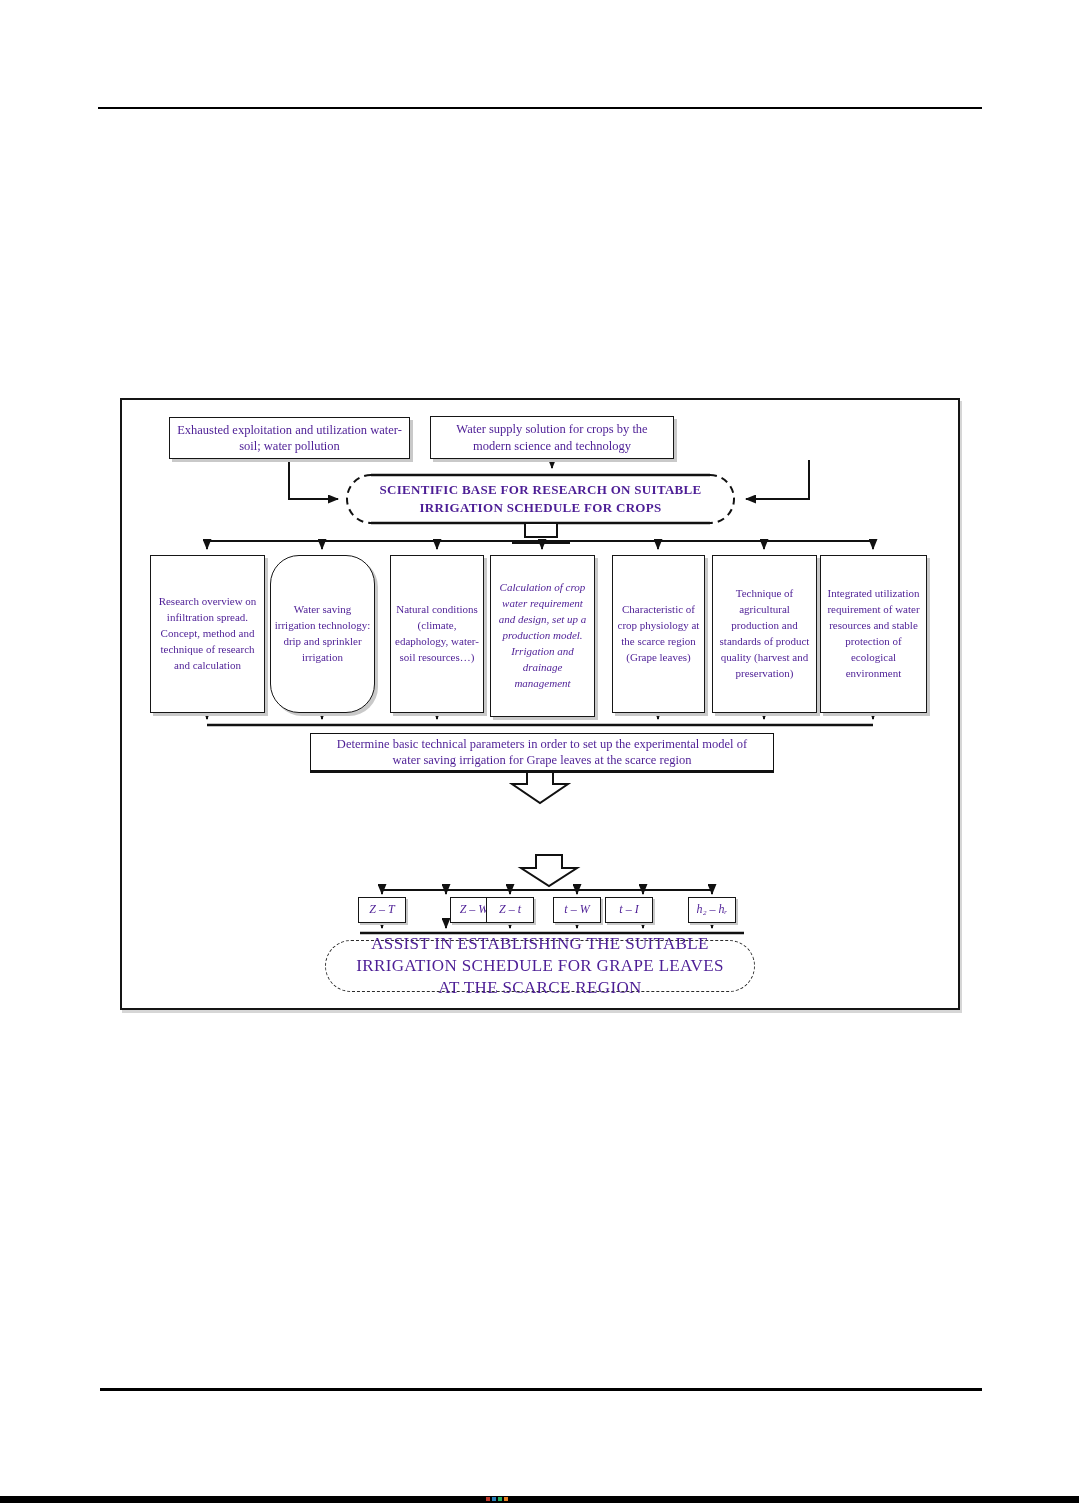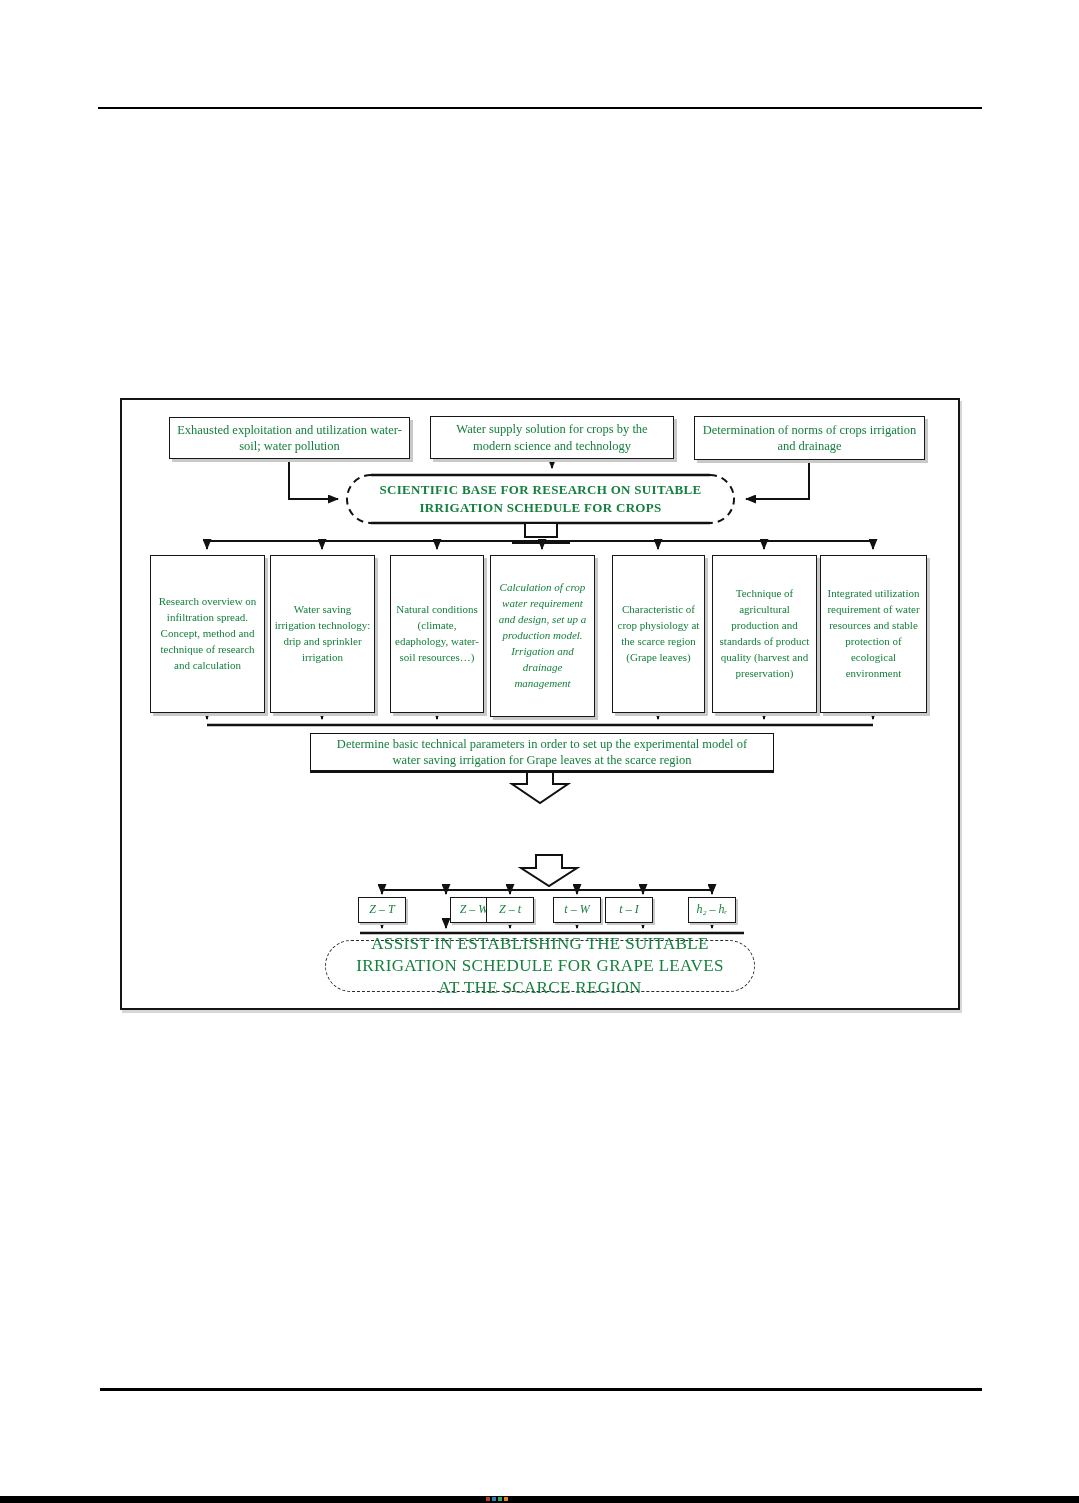--- a/index.html
+++ b/index.html
@@ -1,17 +1,17 @@
 <!DOCTYPE html>
 <html><head>
 <meta charset="utf-8">
 <style>
   html,body{margin:0;padding:0;background:#fff;}
   .screen{position:relative;width:1079px;height:1503px;background:#ffffff;overflow:hidden;
-          font-family:"Liberation Serif", serif;color:#15803d;}
+          font-family:"Liberation Serif", serif;color:#4c1d95;}
   .hrule{position:absolute;background:#000;}
   .rule-top{left:98px;top:107px;width:884px;height:2px;}
   .rule-bottom{left:100px;top:1388px;width:882px;height:3px;}
   .footer-bar{position:absolute;left:0;top:1496px;width:1079px;height:7px;background:#000;}
   .footer-dot{position:absolute;top:1497px;width:4px;height:4px;}
   .dot0{left:486px;background:#c0392b;}
   .dot1{left:492px;background:#2980b9;}
   .dot2{left:498px;background:#27ae60;}
   .dot3{left:504px;background:#e67e22;}
 
@@ -27,21 +27,21 @@
   .tb-b{left:308px;top:16px;width:244px;height:43px;}
   .tb-c{left:572px;top:16px;width:231px;height:44px;}
 
   .hub-text{left:225px;top:75px;width:387px;height:48px;display:flex;align-items:center;
        justify-content:flex-end;text-align:center;font-size:13px;font-weight:600;
        letter-spacing:.3px;line-height:1.35;padding:0 14px;box-sizing:border-box;z-index:1;}
 
   .factor{font-size:11px;line-height:1.45;padding:2px 3px;top:155px;height:158px;
           flex-direction:column;}
   .f0{left:28px;width:115px;}
-  .f1{left:148px;width:105px;}
+  .f1{left:148px;width:105px;border-radius:29px;}
   .f2{left:268px;width:94px;}
   .f3{left:368px;width:105px;height:162px;font-style:italic;}
   .f4{left:490px;width:93px;}
   .f5{left:590px;width:105px;}
   .f6{left:698px;width:107px;}
 
   .determine{left:188px;top:333px;width:464px;height:40px;font-size:12.5px;
              border:1.5px solid #111;border-bottom:3px solid #111;box-shadow:none;padding:2px 16px;}
   .observe{left:215px;top:407px;width:425px;height:50px;font-size:12.5px;
            border:1px solid #a9a9a9;border-bottom:2.5px solid #161616;box-shadow:2px 2px 0 #dcdcdc;padding:2px 8px;}
@@ -121,23 +121,20 @@
         <path d="M238,533 H622" stroke-width="2.5"></path>
       </g>
     </svg>
 
     <div class="box topbox tb-a">
       <span>Exhausted exploitation and utilization water-soil; water pollution</span>
     </div>
     <div class="box topbox tb-b">
       <span>Water supply solution for crops by the modern science and technology</span>
     </div>
-    <div class="box topbox tb-c">
-      <span>Determination of norms of crops irrigation and drainage</span>
-    </div>
 
     <div class="hub-text">
       <span>SCIENTIFIC BASE FOR RESEARCH ON SUITABLE IRRIGATION SCHEDULE FOR CROPS</span>
     </div>
 
     <div class="box factor f0">
       <span>Research overview on infiltration spread. Concept, method and technique of research and calculation</span>
     </div>
     <div class="box factor f1">
       <span>Water saving irrigation technology: drip and sprinkler irrigation</span>

